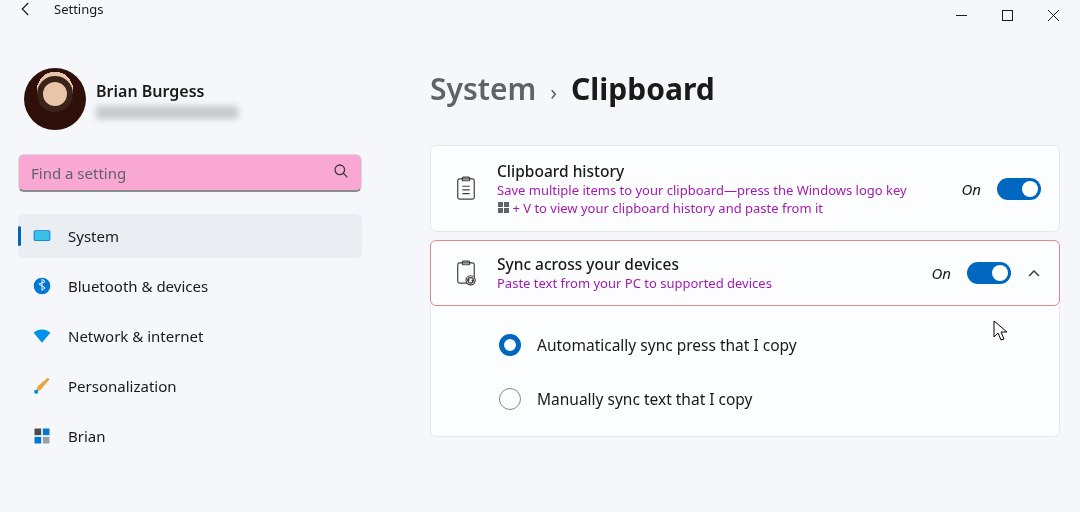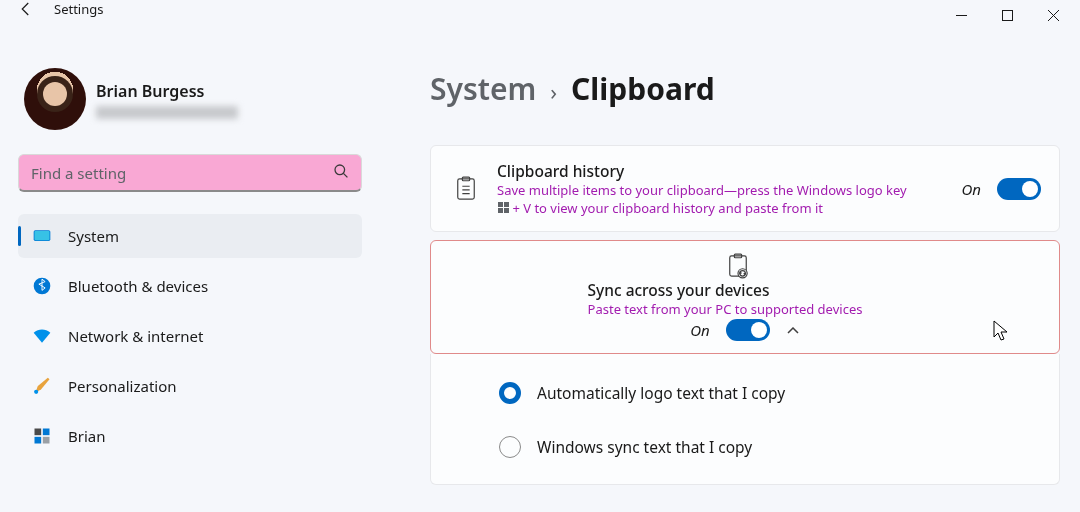--- a/index.html
+++ b/index.html
@@ -37,21 +37,21 @@
 
     
     .main { flex:1; padding: 28px 20px 0 50px; }
     .breadcrumb { display:flex; align-items:baseline; gap:14px; margin-bottom: 36px; }
     .crumb-parent { font-size: 30px; font-weight:600; color:#5f6368; }
     .crumb-sep { font-size: 22px; color:#5f6368; font-weight:400; }
     .crumb-current { font-size: 30px; font-weight:700; }
 
     .card { background:#fcfdfe; border:1px solid #e7e8eb; border-radius:6px; padding: 14px 18px; display:flex; align-items:center; margin-bottom:8px; }
     .card.highlight { border: 1.5px solid #e08a8a; }
-    .card.nopad { padding: 12px 18px; flex-direction: column; }
+    .card.nopad { padding: 12px 18px; }
     .card-icon { width:34px; display:flex; align-items:center; justify-content:center; margin-right:14px; flex-shrink:0; }
     .card-icon svg { width:22px; height:26px; stroke:#404040; stroke-width:1.3; fill:none; }
     .card-body { flex:1; min-width:0; }
     .card-title { font-size:15.5px; font-weight:500; }
     .card-sub { font-size:13px; color:#a21caf; line-height:1.35; padding-right: 40px; }
     .winkey { display:inline-block; width:12px; height:12px; vertical-align:-1px; }
     .winkey span { display:inline-block; width:5px; height:5px; background:#5f6368; margin:0.5px; float:left; }
     .card-right { display:flex; align-items:center; gap:16px;font-style:italic; }
     .state-text { font-size:15px; }
     .toggle { width:44px; height:22px; border-radius:11px; background:#0067c0; position:relative; cursor:pointer; }
@@ -218,25 +218,25 @@
           <svg viewBox="0 0 12 8" width="12" height="8" fill="none" stroke="#404040" stroke-width="1.5">
               <path d="M1 6l5-5 5 5"></path>
             </svg>
         </div>
       </div>
     </div>
 
     <div class="radio-panel">
       <div class="radio-row">
         <div class="radio on"></div>
-        <span>Automatically logo text that I copy</span>
+        <span>Automatically sync press that I copy</span>
       </div>
       <div class="radio-row">
         <div class="radio"></div>
-        <span>Windows sync text that I copy</span>
+        <span>Manually sync text that I copy</span>
       </div>
     </div>
   </div>
 </div>
 
 <div class="cursor">
   <svg viewBox="0 0 20 22">
       <path d="M2 1l0 16 4-4 3 7 3-1-3-7 6 0z" fill="#fff" stroke="#000" stroke-width="1"></path>
     </svg>
 </div>

